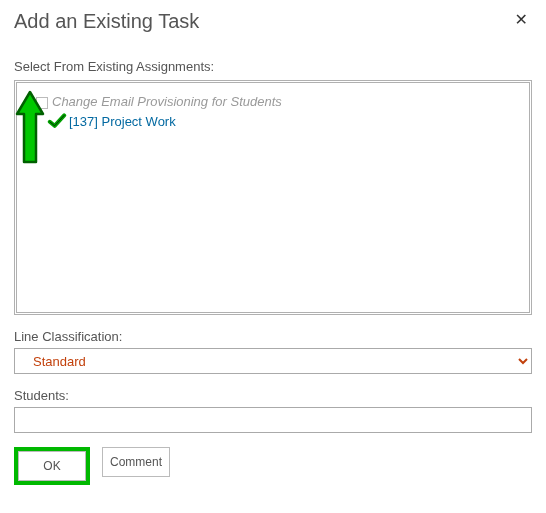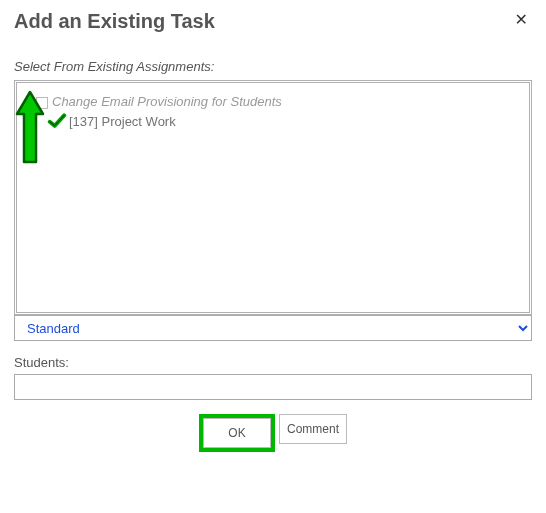--- a/index.html
+++ b/index.html
@@ -16,56 +16,55 @@
     .dialog {
       padding: 10px 14px;
     }
     .dialog-header {
       display: flex;
       justify-content: space-between;
       align-items: flex-start;
     }
     .dialog-title {
       font-size: 20px;
-      font-weight: 700;
+      font-weight: 400;
       color: #555;
       margin: 0;
     }
     .close-btn {
       font-size: 16px;
       color: #333;
       cursor: pointer;
       padding: 0 4px;
     }
     .section-label {
       font-size: 13px;
       color: #555;
       margin-top: 26px;
       margin-bottom: 6px;
       display: block;
-      font-style: italic;
     }
     .tree-box {
       border: 3px double #b0b0b0;
       height: 235px;
       padding: 6px 6px;
       position: relative;
     }
     .tree-row {
       display: flex;
       align-items: flex-end;
       font-size: 13px;
       height: 20px;
     }
     .tree-row.parent .label {
       color: #9a9a9a;
       font-style: italic;
     }
     .tree-row.child .label {
-      color: #737373;
+      color: #0369a1;
       font-style: normal;
     }
     .expander {
       width: 0;
       height: 0;
       border-left: 5px solid transparent;
       border-right: 5px solid transparent;
       border-top: 6px solid #333;
       margin-right: 3px;
       cursor: pointer;
@@ -100,37 +99,37 @@
     .lc-label, .comment-label {
       font-size: 13px;
       color: #555;
       margin-top: 14px;
       margin-bottom: 4px;
       display: block;
     }
     .select {
       width: 100%;
       font-size: 13px;
-      padding: 3px 8px;
+      padding: 3px 14px;
       border: 1px solid #aaa;
       background: #fff;
-      color: #1d4ed8;
+      color: #c2410c;
       height: 26px;
     }
     .comment-input {
       width: 100%;
       font-size: 13px;
       padding: 3px 4px;
       border: 1px solid #aaa;
       height: 26px;
     }
     .button-row {
       display: flex;
-      justify-content: center;
-      gap: 4px;
+      justify-content: flex-start;
+      gap: 12px;
       margin-top: 14px;
     }
     .btn {
       min-width: 68px;
       height: 30px;
       border: 1px solid #bbb;
       background: #fff;
       font-size: 12px;
       color: #555;
       cursor: pointer;
@@ -163,20 +162,21 @@
     </div>
     <div class="tree-row child">
       <svg class="checkmark" viewBox="0 0 24 20">
         <polyline points="3,11 9,16 21,3" fill="none" stroke="#00a000" stroke-width="5" stroke-linecap="round" stroke-linejoin="round"></polyline>
         <polyline points="3,11 9,16 21,3" fill="none" stroke="#000" stroke-width="1.2" stroke-linecap="round" stroke-linejoin="round" opacity="0.7"></polyline>
       </svg>
       <span class="label">[137] Project Work</span>
     </div>
   </div>
 
+  <label class="lc-label">Line Classification:</label>
   <select class="select">
     <option>Standard</option>
   </select>
 
   <label class="comment-label">Students:</label>
   <input type="text" class="comment-input" value="" style="">
 
   <div class="button-row">
     <div class="ok-wrap">
       <button class="btn">OK</button>

